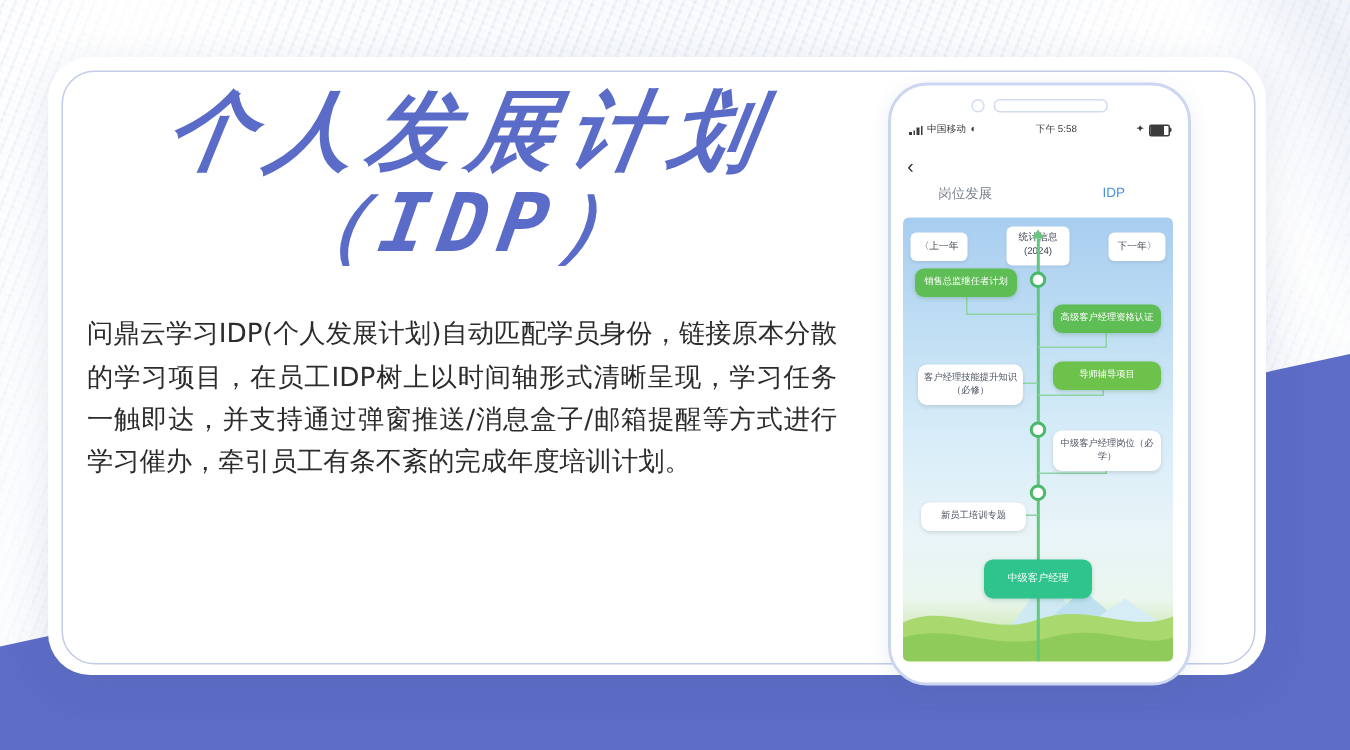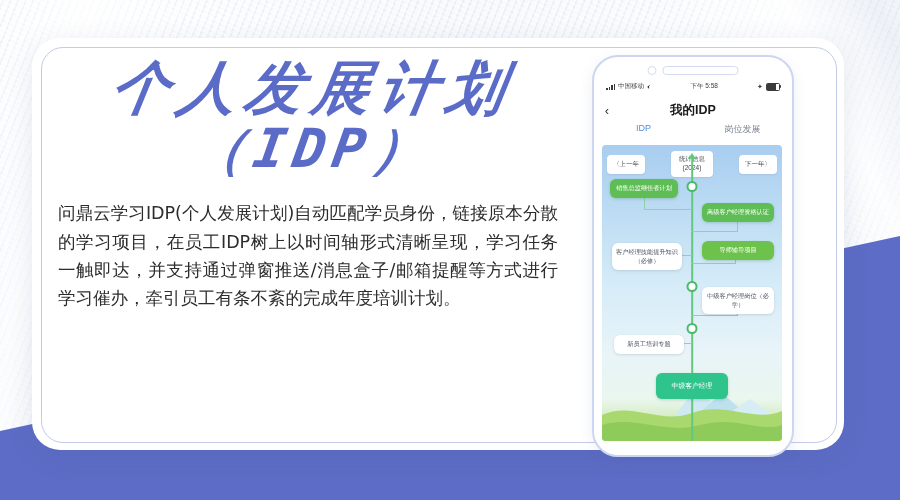--- a/index.html
+++ b/index.html
@@ -67,21 +67,21 @@
     transform:skewX(-9deg);
     font-family:"DejaVu Sans Mono","Liberation Mono",monospace;
   }
   #badge{
     margin:22px 0 0 6px;display:inline-block;
     background:#e8a487;color:#ffffff;
     font-size:24px;font-weight:700;letter-spacing:.5px;
     padding:9px 22px 11px 22px;border-radius:22px;
   }
   #para{
-    margin-top:22px;width:500px;
+    margin-top:32px;width:500px;
     font-size:17.5px;line-height:1.62;color:#2c2c2c;
     text-align:justify;text-justify:inter-character;
     font-family:"DejaVu Sans","Liberation Sans",sans-serif;
   }
 
   
   #phone{
     position:absolute;left:592px;top:55px;width:198px;height:398px;
     background:#ffffff;border:2px solid #ccd6f0;border-radius:26px;
     box-shadow:0 4px 14px rgba(80,100,150,.10);
@@ -200,26 +200,25 @@
       <span class="sb-right">
         <span class="wifi">✦</span>
         <span class="batt">
             <i></i>
           </span>
       </span>
     </div>
 
     <div id="navbar">
       <span id="backicon">‹</span>
-      <span id="navtitle">我的IDP</span>
     </div>
 
     <div id="tabs">
+      <span class="tab">岗位发展</span>
       <span class="tab active">IDP</span>
-      <span class="tab">岗位发展</span>
     </div>
 
     <div id="screen">
 
       <svg class="hill" viewBox="0 0 180 86" preserveAspectRatio="none">
         <polygon points="96,30 120,62 72,62" fill="#cfe9f3"></polygon>
         <polygon points="120,38 150,64 90,64" fill="#bfe0ef"></polygon>
         <polygon points="148,44 180,66 116,66" fill="#d6edf6"></polygon>
         <path d="M0,60 C30,46 58,70 90,58 C124,46 152,68 180,56 L180,86 L0,86 Z" fill="#a8d86e"></path>
         <path d="M0,70 C34,60 62,80 98,70 C134,60 158,78 180,70 L180,86 L0,86 Z" fill="#8ecb5a"></path>

